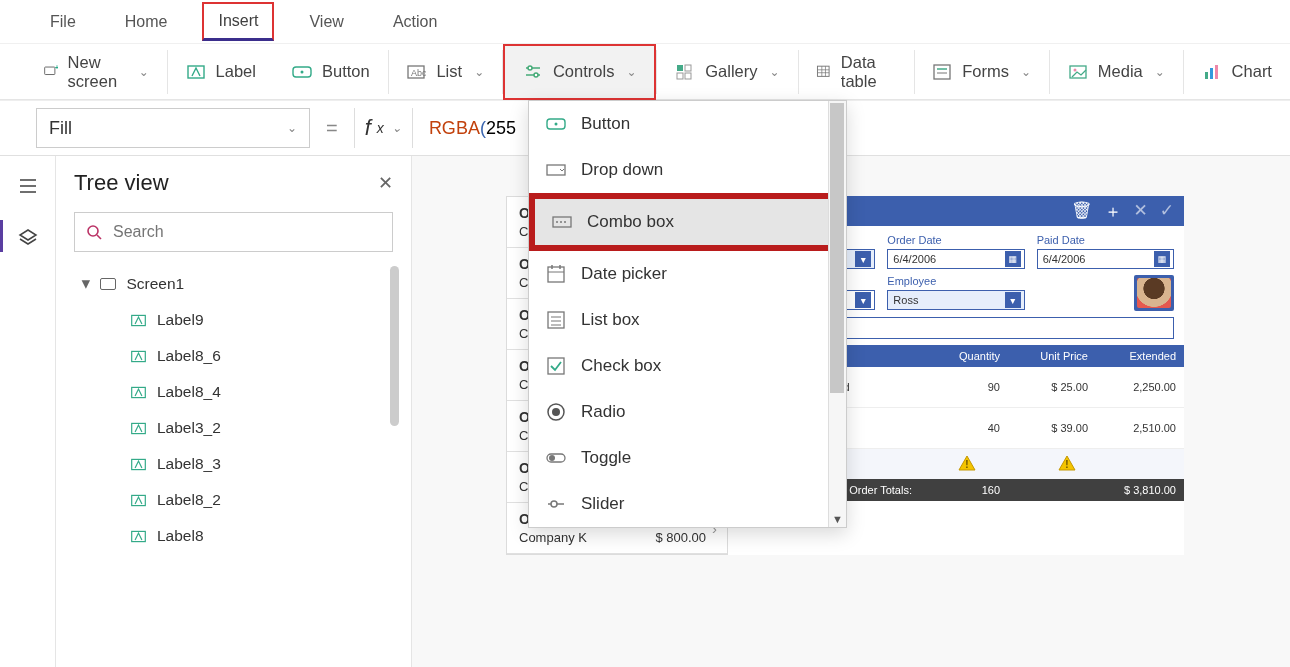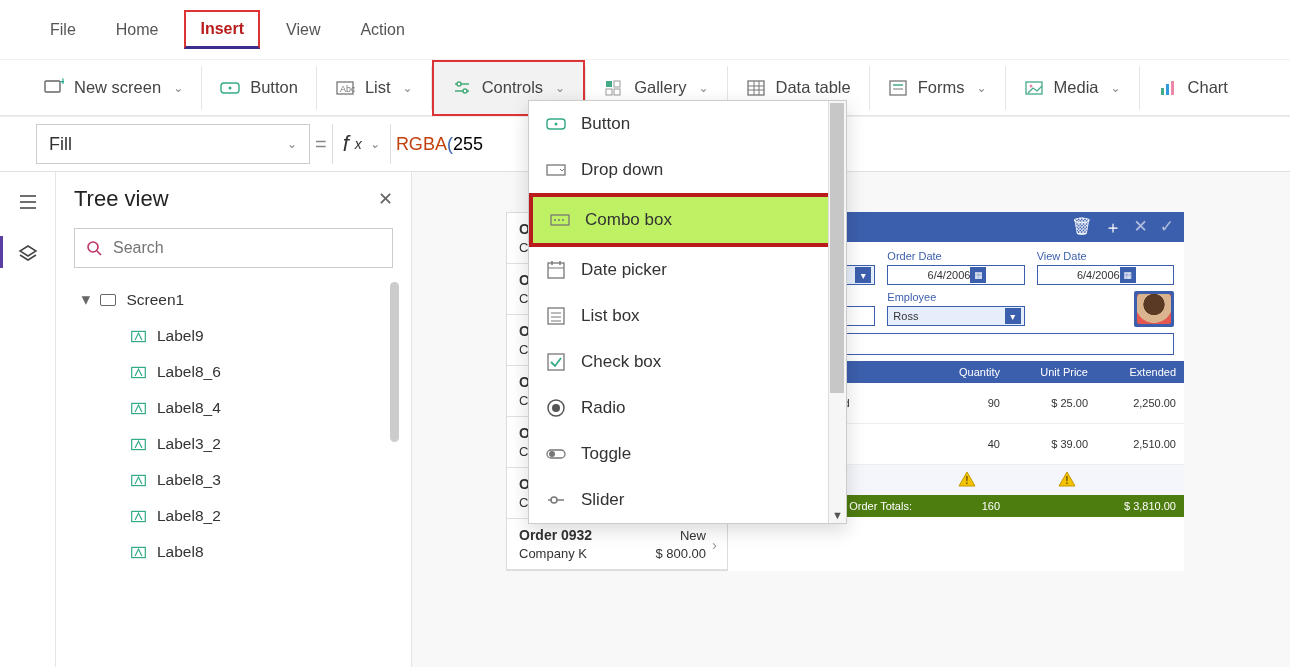--- a/index.html
+++ b/index.html
@@ -1,32 +1,32 @@
 <!DOCTYPE html>
 <html><head>
 <meta charset="utf-8">
 <style>
 * { margin: 0; padding: 0; box-sizing: border-box; font-family: "Segoe UI", Arial, sans-serif; }
 body { background: #fff; width: 1290px; height: 667px; overflow: hidden; position: relative; color: #333; }
 
 
-.tabs { display: flex; align-items: center; height: 60px; padding-left: 36px; gap: 12px; font-size: 16px; color: #555; border-bottom: 1px solid #f0f0f0; }
+.tabs { display: flex; align-items: center; height: 44px; padding-left: 36px; gap: 21px; font-size: 16px; color: #555; border-bottom: 1px solid #f0f0f0; }
 .tab { padding: 8px 14px; cursor: pointer; }
-.tab.active { font-weight: 700; color: #b91c1c; border: 2px solid #d33; border-bottom: 3px solid #3b2e8c; position: relative; text-align: right; }
+.tab.active { font-weight: 400; color: #404040; border: 2px solid #d33; border-bottom: 3px solid #3b2e8c; position: relative; text-align: right; }
 
 
 .ribbon { display: flex; align-items: center; height: 56px; border-bottom: 1px solid #e5e5e5; padding-left: 26px; gap: 0; font-size: 16.5px; color: #444; }
 .ribbon-item { display: flex; align-items: center; gap: 10px; padding: 0 18px; height: 56px; cursor: pointer; position: relative; }
 .ribbon-sep { width: 1px; height: 44px; background: #e5e5e5; }
 .ribbon-item.active { background: #f2f2f2; border: 2px solid #d33; }
 .icon-slot { width: 20px; height: 20px; display: flex; align-items: center; justify-content: center; }
 .chev { color: #888; font-size: 12px; margin-left: 2px; }
 
 
-.prop-row { display: flex; align-items: center; height: 56px; padding-left: 36px; gap: 5px; border-top: 1px solid #eee; border-bottom: 1px solid #e0e0e0; font-size: 18px; text-align: right; }
+.prop-row { display: flex; align-items: center; height: 56px; padding-left: 36px; gap: 16px; border-top: 1px solid #eee; border-bottom: 1px solid #e0e0e0; font-size: 18px; text-align: right; }
 .prop-select { width: 274px; height: 40px; border: 1px solid #ccc; padding: 0 12px; display: flex; align-items: center; justify-content: space-between; cursor: pointer; }
 .eq { color: #888; font-size: 20px; }
 .fx { font-style: italic; font-family: serif; font-size: 22px; display: flex; align-items: center; gap: 6px; padding: 0 10px; border-left: 1px solid #ddd; border-right: 1px solid #ddd; height: 40px; }
 .formula { font-family: Consolas, monospace; font-size: 18px; }
 .formula .fn { color: #c2410c; }
 .formula .paren { color: #3b66b0; }
 .formula .num { color: #000000; }
 
 
 .main { display: flex; height: calc(100% - 156px); }
@@ -64,40 +64,40 @@
 .ord-chev { color: #999; margin-left: 6px; font-size: 15px; }
 
 
 .detail { width: 456px; background: #fff; }
 .detail-header { background: #3c5fad; color: #fff; height: 30px; display: flex; align-items: center; justify-content: space-between; padding: 0 10px; }
 .detail-header .ttl { font-weight: 700; font-size: 15px; }
 .detail-header .icons { display: flex; gap: 12px; font-size: 17px; }
 .fields { background: #fff; padding: 8px 10px 6px 10px; display: grid; grid-template-columns: 1fr 1fr 1fr; gap: 6px 12px; font-size: 11px; }
 .fld-label { color: #3c5fad; font-size: 11px; margin-bottom: 3px; }
 .fld-input { border: 1.5px solid #3c5fad; height: 20px; display: flex; align-items: center; justify-content: space-between; padding: 0 3px 0 5px; background: #e6eefb; font-size: 11px; }
-.fld-input.empty { background: #fff; justify-content: center; }
+.fld-input.empty { background: #fff; }
 .fld-input .dd { width: 16px; height: 16px; background: #3c5fad; color: #fff; display: flex; align-items: center; justify-content: center; font-size: 10px; }
 .fld-input .cal { width: 16px; height: 16px; background: #3c5fad; color: #fff; display: flex; align-items: center; justify-content: center; font-size: 9px; }
 .avatar { width: 40px; height: 36px; background: #3c5fad; border-radius: 2px; position: relative; overflow: hidden; }
 .avatar::after { content:""; position:absolute; inset:3px; background: radial-gradient(circle at 50% 35%, #5a3a24 40%, #d9b48f 42% 70%, #e5584f 72%); border-radius: 2px; }
 .long-input { grid-column: 1 / span 3; border: 1.5px solid #3c5fad; height: 22px; background:#fff; }
 .tbl-head { background: #3c5fad; color: #fff; font-size: 11px; display: grid; grid-template-columns: 2fr 1fr 1fr 1fr; padding: 5px 8px; text-align: right; }
 .tbl-head div:first-child { text-align:left; visibility:hidden; }
 .tbl-row { display: grid; grid-template-columns: 2fr 1fr 1fr 1fr; padding: 14px 8px; font-size: 11px; text-align: right; border-bottom: 1px solid #eee; }
 .tbl-row div:first-child { text-align:left; }
-.tbl-foot { background: #4d7c0f; color: #fff; font-size: 11px; display: grid; grid-template-columns: 2fr 1fr 1fr 1fr; padding: 5px 8px; text-align: right; }
+.tbl-foot { background: #404040; color: #fff; font-size: 11px; display: grid; grid-template-columns: 2fr 1fr 1fr 1fr; padding: 5px 8px; text-align: right; }
 .tbl-foot div:first-child { text-align: right; }
 .warn-row { height: 30px; position: relative; background: #f4f6fb; }
 .warn { position: absolute; top: 6px; width: 18px; height: 16px; }
 .warn svg { width:18px; height:16px; }
 
 
 .dropdown { position: absolute; left: 528px; top: 100px; width: 319px; background: #fff; border: 1px solid #ccc; box-shadow: 0 6px 18px rgba(0,0,0,.15); z-index: 50; }
 .dd-item { display: flex; align-items: center; gap: 14px; padding: 12px 16px; font-size: 17px; cursor: pointer; }
-.dd-item.highlight { border: 4px solid #b91c1c; background: #bef264; }
+.dd-item.highlight { border: 6px solid #b91c1c; background: #e5e5e5; }
 .dd-icon { width: 22px; height: 22px; display: flex; align-items: center; justify-content: center; color: #666; }
 .dd-scroll-track { position:absolute; right:0; top:0; bottom:0; width:18px; border-left:1px solid #ddd; background:#f6f6f6; }
 .dd-scroll-thumb { position:absolute; right:2px; top:2px; width:14px; height:290px; background:#c7c7c7; }
 .dd-arrow { position:absolute; right:3px; font-size:11px; color:#555; }
 </style>
 </head>
 <body>
 
 <div class="tabs">
   <div class="tab">File</div>
@@ -112,20 +112,29 @@
     <span class="icon-slot">
         <svg viewBox="0 0 20 20">
           <rect x="1" y="3" width="15" height="11" rx="1" fill="none" stroke="#666" stroke-width="1.4"></rect>
           <text x="16" y="7" font-size="10" fill="#2a8" font-weight="bold">+</text>
         </svg>
       </span>
     <span>New screen</span>
     <span class="chev">⌄</span>
   </div>
   <div class="ribbon-sep"></div>
+  <div class="ribbon-item">
+    <span class="icon-slot">
+        <svg viewBox="0 0 20 20">
+          <rect x="2" y="4" width="16" height="12" fill="none" stroke="#3a8" stroke-width="1.4"></rect>
+          <path d="M6 14 L10 6 L14 14" fill="none" stroke="#3a8" stroke-width="1.4"></path>
+        </svg>
+      </span>
+    <span>Label</span>
+  </div>
   <div class="ribbon-item">
     <span class="icon-slot">
         <svg viewBox="0 0 20 20">
           <rect x="1" y="5" width="18" height="10" rx="3" fill="none" stroke="#3a8" stroke-width="1.4"></rect>
           <circle cx="10" cy="10" r="1.5" fill="#3a8"></circle>
         </svg>
       </span>
     <span>Button</span>
   </div>
   <div class="ribbon-sep"></div>
@@ -393,21 +402,21 @@
               </div>
           </div>
           <div>
             <div class="fld-label">Order Date</div>
             <div class="fld-input empty">
                 <span>6/4/2006</span>
                 <span class="cal">▦</span>
               </div>
           </div>
           <div>
-            <div class="fld-label">View Date</div>
+            <div class="fld-label">Paid Date</div>
             <div class="fld-input empty">
                 <span>6/4/2006</span>
                 <span class="cal">▦</span>
               </div>
           </div>
           <div>
             <div class="fld-label" style="visibility:hidden">x</div>
             <div class="fld-input empty">
                 <span></span>
                 <span class="dd">▾</span>

